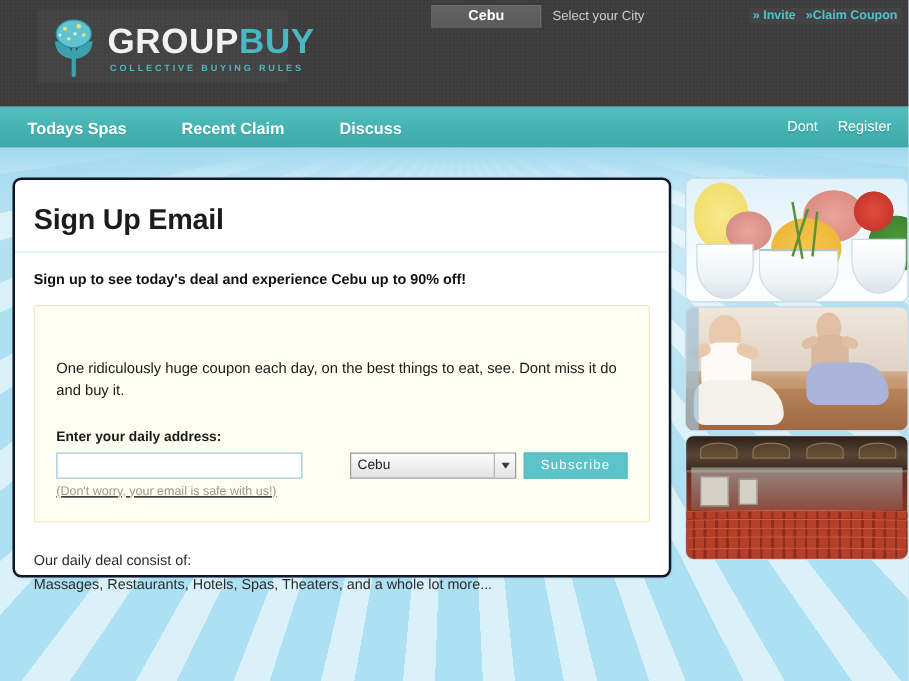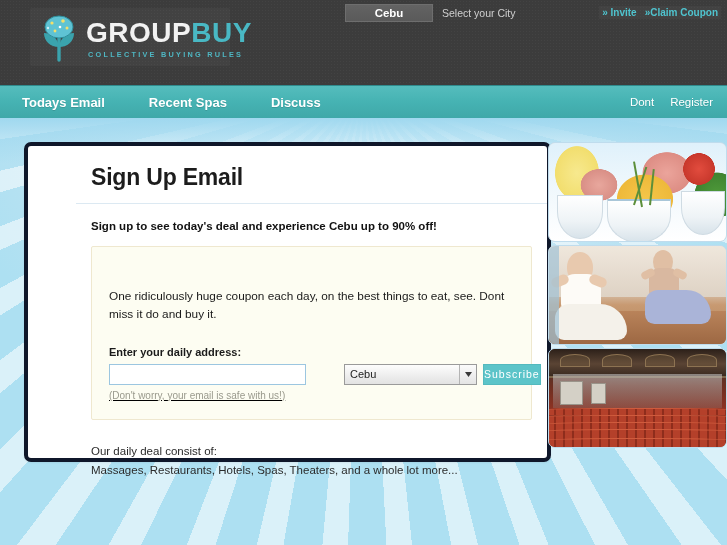--- a/index.html
+++ b/index.html
@@ -116,28 +116,27 @@
     padding: 0 14px; cursor: pointer; white-space: nowrap;
     text-shadow: 0 1px 0 rgba(0,0,0,0.12);
   }
   .nav-left { display: flex; margin-left: 8px; }
   .nav-left .nav-item { margin-right: 16px; }
   .nav-right { position: absolute; right: 6px; display: flex; }
   .nav-right .nav-item { font-size: 11.5px; font-weight: normal; padding: 0 8px; }
 
   
   .panel {
-    position: absolute; left: 24px; top: 142px;
+    position: absolute; left: 10px; top: 142px;
     width: 527px; height: 320px;
     background: #ffffff;
-    border: 4px solid #0f172a;
+    border: 2px solid #0f172a;
     border-radius: 7px;
     box-shadow: 0 1px 2px rgba(0,0,0,0.06);
     z-index: 4;
-    padding-left: 48px;
   }
   .panel-title {
     font-size: 23px; font-weight: bold; color: #1c1c1c;
     padding: 18px 0 12px 15px;
     letter-spacing: -0.2px;
   }
   .panel-rule { height: 1px; background: #dce9f2; margin: 0; }
   .panel-sub {
     font-size: 11.5px; font-weight: bold; color: #111111;
     padding: 16px 0 0 15px;
@@ -322,22 +321,22 @@
     <div class="city-hint">Select your City</div>
 
     <div class="top-links">
       <a class="top-link">» Invite</a>
       <a class="top-link">»Claim Coupon</a>
     </div>
   </div>
 
   <div class="nav">
     <div class="nav-left">
-      <div class="nav-item">Todays Email</div>
-      <div class="nav-item">Recent Spas</div>
+      <div class="nav-item">Todays Spas</div>
+      <div class="nav-item">Recent Claim</div>
       <div class="nav-item">Discuss</div>
     </div>
     <div class="nav-right">
       <div class="nav-item">Dont</div>
       <div class="nav-item">Register</div>
     </div>
   </div>
 
   <div class="panel">
     <div class="panel-title">Sign Up Email</div>

